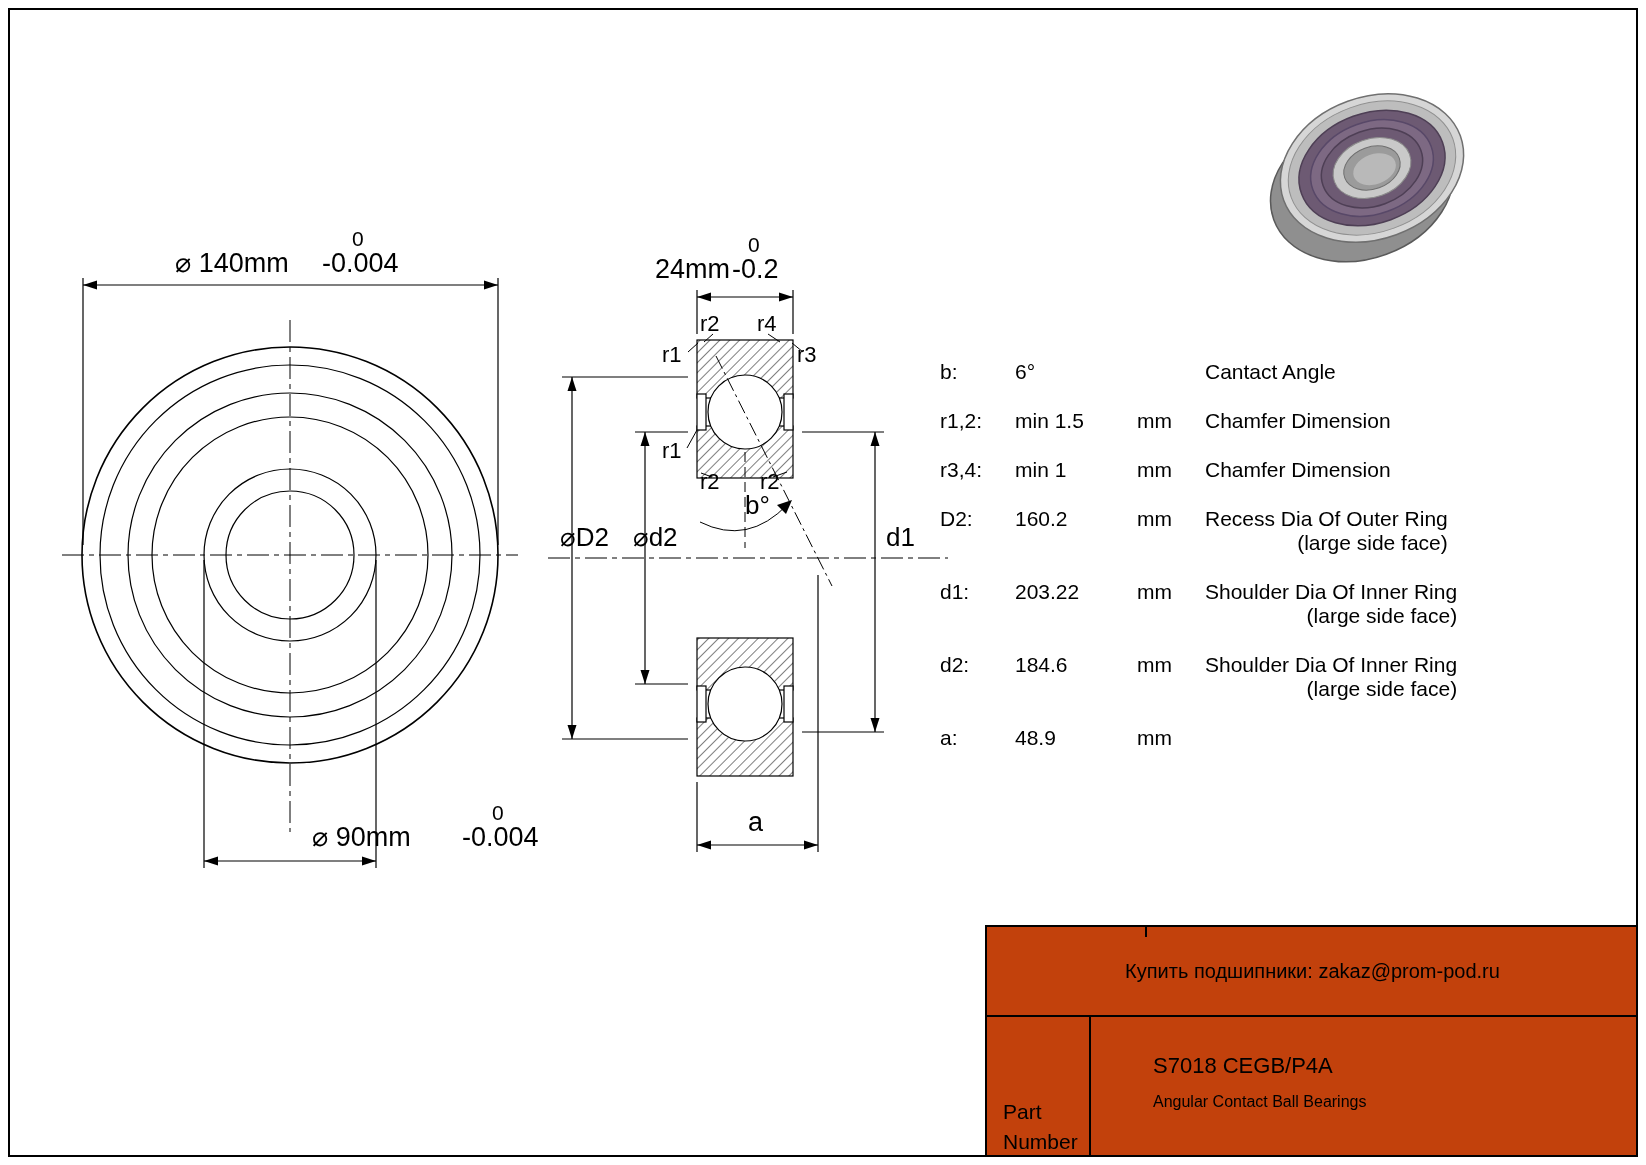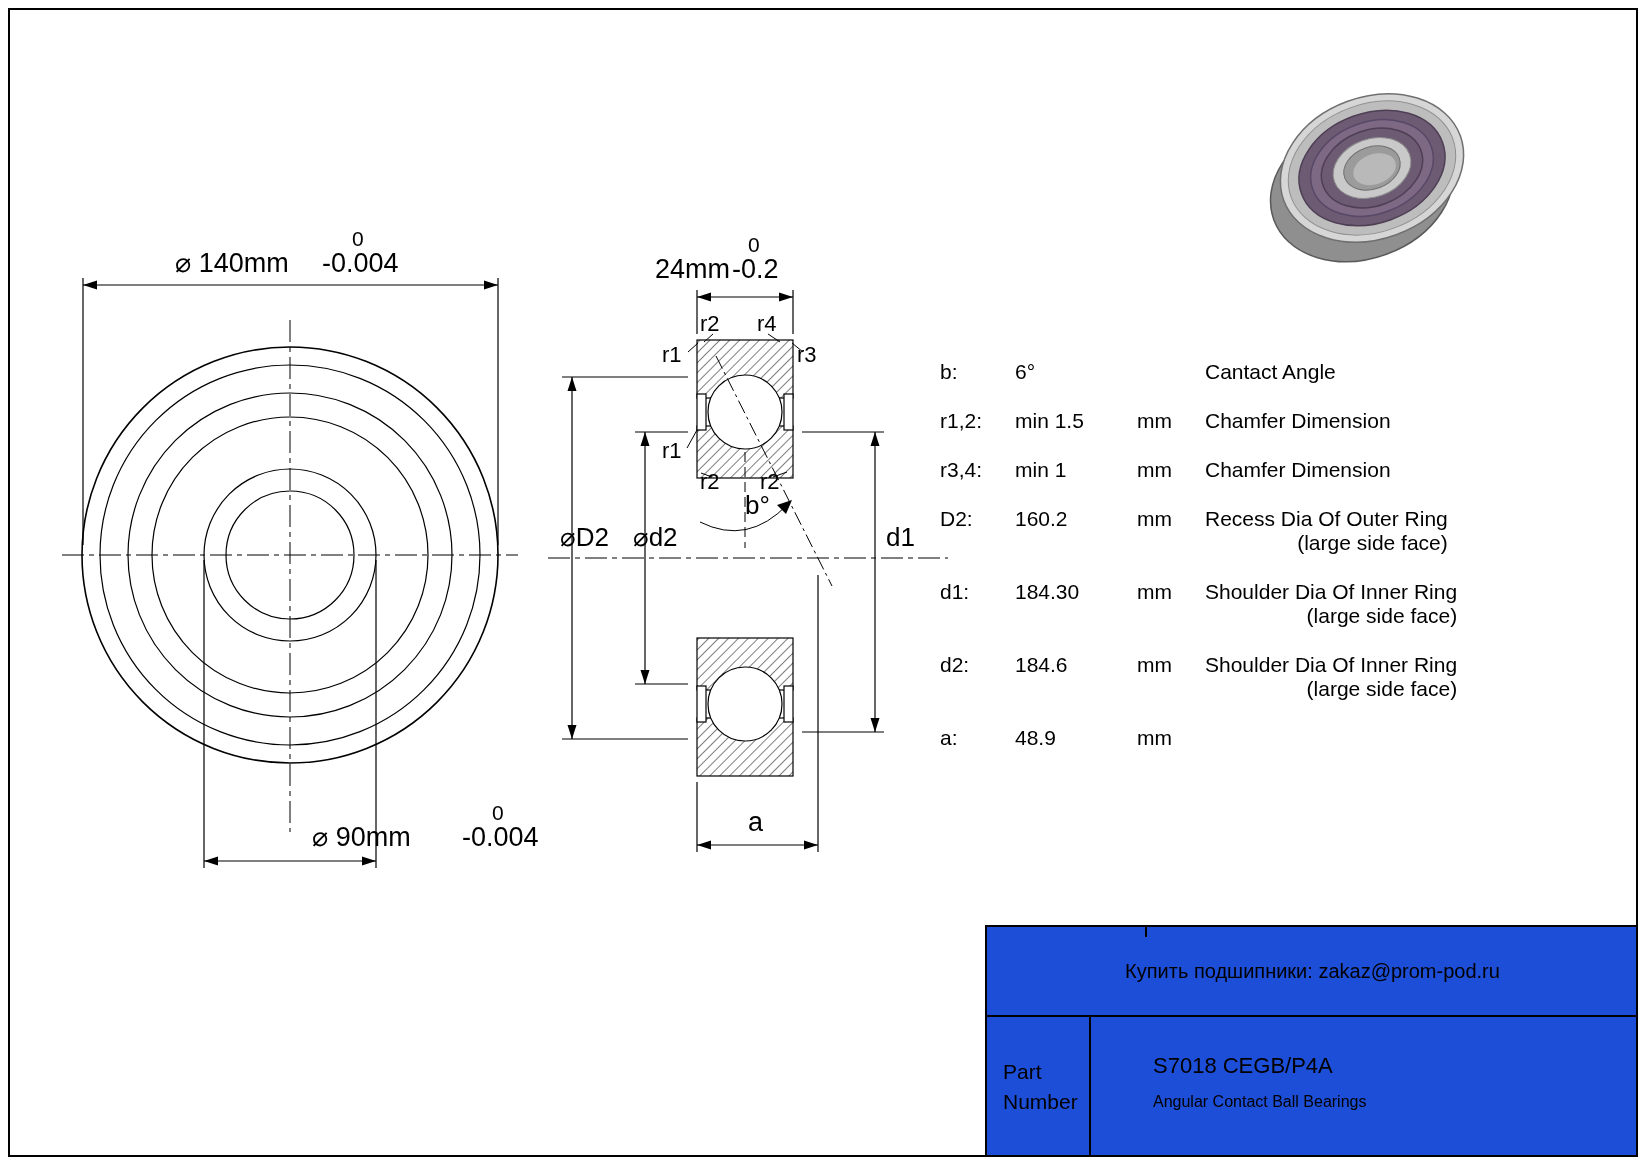--- a/index.html
+++ b/index.html
@@ -15,27 +15,27 @@
   
   .spec-table{position:absolute;left:940px;top:360px;width:700px;font-size:21px;}
   .spec-row{display:flex;margin-bottom:25px;line-height:24px;}
   .spec-row .k{width:75px;flex:none;}
   .spec-row .v{width:122px;flex:none;}
   .spec-row .u{width:68px;flex:none;}
   .spec-row .d span{display:block;text-align:right;}
 
   
   .title-block{position:absolute;left:985px;top:925px;right:8px;bottom:8px;
-    border-top:2px solid #000;border-left:2px solid #000;box-sizing:border-box;background:#1d4ed8;}
+    border-top:2px solid #000;border-left:2px solid #000;box-sizing:border-box;background:#c2410c;}
   .tb-top{height:90px;border-bottom:2px solid #000;display:flex;align-items:center;
     justify-content:center;font-size:20px;position:relative;box-sizing:border-box;}
   .tb-tick{position:absolute;left:158px;top:0;width:2px;height:10px;background:#000;}
   .tb-bottom{display:flex;height:calc(100% - 90px);}
   .tb-partlabel{width:104px;flex:none;border-right:2px solid #000;display:flex;flex-direction:column;
-    justify-content:center;padding-left:16px;font-size:21px;line-height:30px;box-sizing:border-box;}
+    justify-content:flex-end;padding-left:16px;font-size:21px;line-height:30px;box-sizing:border-box;}
   .tb-partinfo{padding:36px 0 0 62px;}
   .tb-partnum{font-size:22px;}
   .tb-parttype{font-size:16px;margin-top:14px;}
 </style>
 </head>
 <body>
 
 <svg width="1646" height="1165" viewBox="0 0 1646 1165">
   <defs>
     <pattern id="hatch" width="7" height="7" patternUnits="userSpaceOnUse" patternTransform="rotate(45)">
@@ -211,21 +211,21 @@
     <span class="k">D2:</span>
     <span class="v">160.2</span>
     <span class="u">mm</span>
     <span class="d">
         <span>Recess Dia Of Outer Ring</span>
         <span>(large side face)</span>
       </span>
   </div>
   <div class="spec-row">
     <span class="k">d1:</span>
-    <span class="v">184.30</span>
+    <span class="v">203.22</span>
     <span class="u">mm</span>
     <span class="d">
         <span>Shoulder Dia Of Inner Ring</span>
         <span>(large side face)</span>
       </span>
   </div>
   <div class="spec-row">
     <span class="k">d2:</span>
     <span class="v">184.6</span>
     <span class="u">mm</span>

